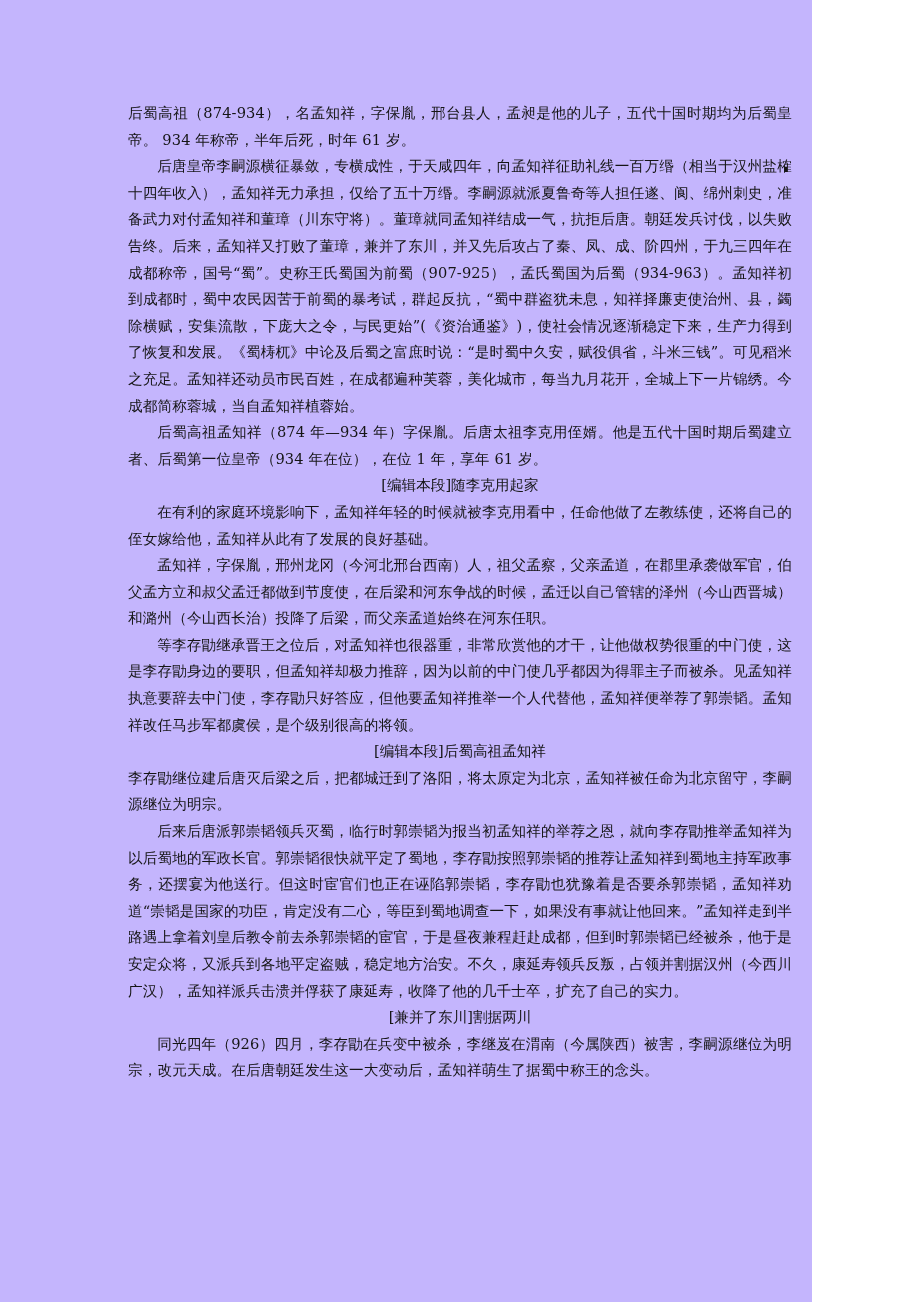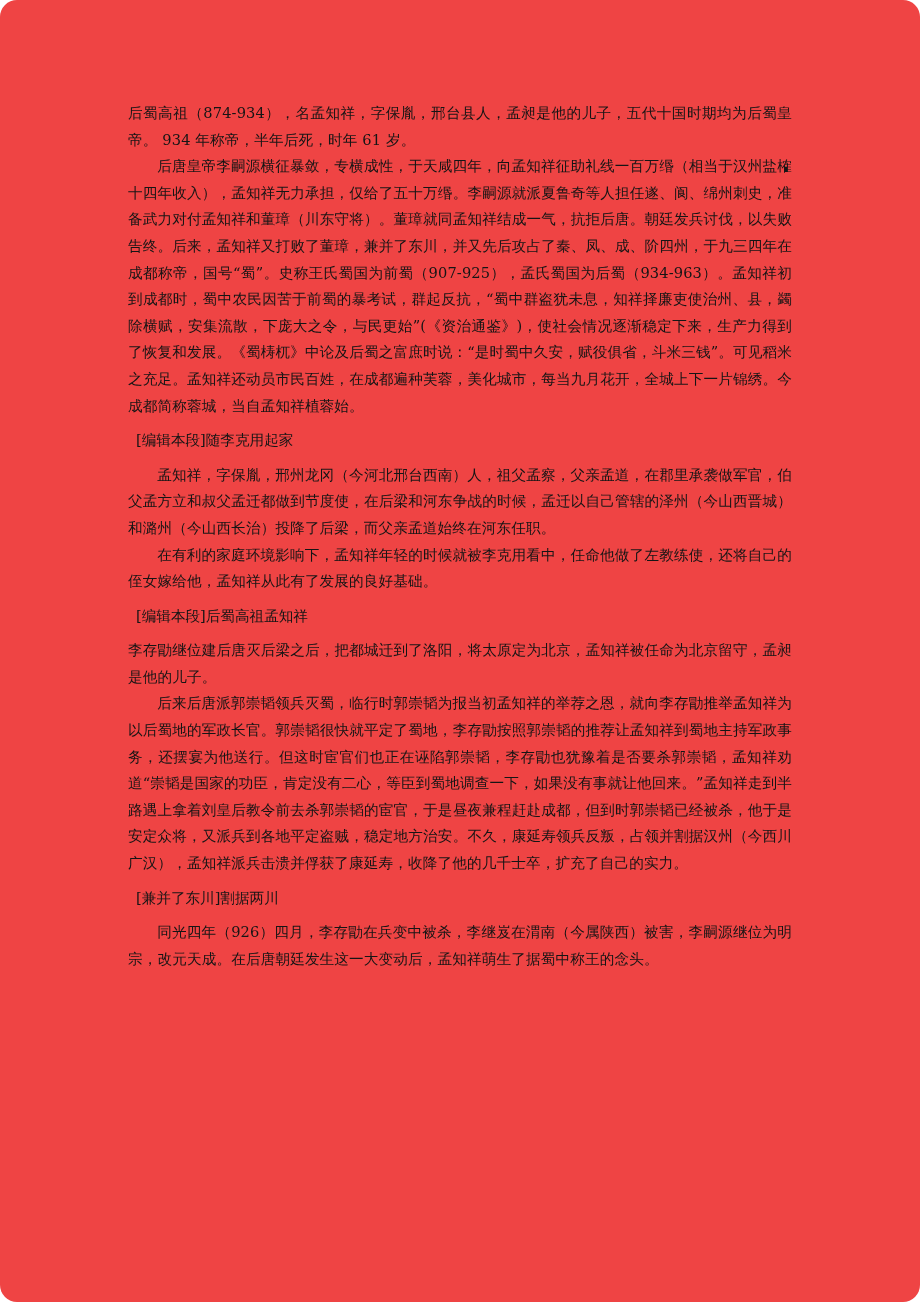--- a/index.html
+++ b/index.html
@@ -10,25 +10,24 @@
   }
   body {
     width: 920px;
     height: 1302px;
     font-family: "DejaVu Serif", "Liberation Serif", serif;
     color: #1a1a1a;
     -webkit-font-smoothing: antialiased;
   }
   .page {
     position: relative;
-    width: 920px;
+    width: 812px;
     height: 1302px;
-    background: #ef4444;
+    background: #c4b5fd;
     box-sizing: border-box;
-    border-radius: 17px;
   }
   .doc-body {
     position: absolute;
     left: 128px;
     top: 100px;
     width: 664px;
   }
   p.para {
     margin: 0;
     padding: 0;
@@ -37,44 +36,46 @@
     text-align: justify;
     text-justify: inter-ideograph;
     text-indent: 2em;
     letter-spacing: 0.01em;
     color: #151515;
   }
   p.para.no-indent {
     text-indent: 0;
   }
   p.section-head {
-    margin: 8px;
+    margin: 0;
     padding: 0;
     font-size: 14.6px;
     line-height: 26.6px;
     text-indent: 0;
-    text-align: left;
+    text-align: center;
     color: #151515;
   }
   
   .doc-body > * + * {
     margin-top: 0;
   }
 </style>
 </head>
 <body>
 
 <div class="page">
   <div class="doc-body">
 
     <p class="para no-indent">后蜀高祖（874-934），名孟知祥，字保胤，邢台县人，孟昶是他的儿子，五代十国时期均为后蜀皇帝。 934 年称帝，半年后死，时年 61 岁。</p>
     <p class="para">后唐皇帝李嗣源横征暴敛，专横成性，于天咸四年，向孟知祥征助礼线一百万缗（相当于汉州盐榷十四年收入），孟知祥无力承担，仅给了五十万缗。李嗣源就派夏鲁奇等人担任遂、阆、绵州刺史，准备武力对付孟知祥和董璋（川东守将）。董璋就同孟知祥结成一气，抗拒后唐。朝廷发兵讨伐，以失败告终。后来，孟知祥又打败了董璋，兼并了东川，并又先后攻占了秦、凤、成、阶四州，于九三四年在成都称帝，国号“蜀”。史称王氏蜀国为前蜀（907-925），孟氏蜀国为后蜀（934-963）。孟知祥初到成都时，蜀中农民因苦于前蜀的暴考试，群起反抗，“蜀中群盗犹未息，知祥择廉吏使治州、县，蠲除横赋，安集流散，下庞大之令，与民更始”(《资治通鉴》)，使社会情况逐渐稳定下来，生产力得到了恢复和发展。《蜀梼杌》中论及后蜀之富庶时说：“是时蜀中久安，赋役俱省，斗米三钱”。可见稻米之充足。孟知祥还动员市民百姓，在成都遍种芙蓉，美化城市，每当九月花开，全城上下一片锦绣。今成都简称蓉城，当自孟知祥植蓉始。</p>
+    <p class="para">后蜀高祖孟知祥（874 年—934 年）字保胤。后唐太祖李克用侄婿。他是五代十国时期后蜀建立者、后蜀第一位皇帝（934 年在位），在位 1 年，享年 61 岁。</p>
     <p class="section-head">[编辑本段]随李克用起家</p>
+    <p class="para">在有利的家庭环境影响下，孟知祥年轻的时候就被李克用看中，任命他做了左教练使，还将自己的侄女嫁给他，孟知祥从此有了发展的良好基础。</p>
     <p class="para">孟知祥，字保胤，邢州龙冈（今河北邢台西南）人，祖父孟察，父亲孟道，在郡里承袭做军官，伯父孟方立和叔父孟迁都做到节度使，在后梁和河东争战的时候，孟迁以自己管辖的泽州（今山西晋城）和潞州（今山西长治）投降了后梁，而父亲孟道始终在河东任职。</p>
-    <p class="para">在有利的家庭环境影响下，孟知祥年轻的时候就被李克用看中，任命他做了左教练使，还将自己的侄女嫁给他，孟知祥从此有了发展的良好基础。</p>
+    <p class="para">等李存勖继承晋王之位后，对孟知祥也很器重，非常欣赏他的才干，让他做权势很重的中门使，这是李存勖身边的要职，但孟知祥却极力推辞，因为以前的中门使几乎都因为得罪主子而被杀。见孟知祥执意要辞去中门使，李存勖只好答应，但他要孟知祥推举一个人代替他，孟知祥便举荐了郭崇韬。孟知祥改任马步军都虞侯，是个级别很高的将领。</p>
     <p class="section-head">[编辑本段]后蜀高祖孟知祥</p>
-    <p class="para no-indent">李存勖继位建后唐灭后梁之后，把都城迁到了洛阳，将太原定为北京，孟知祥被任命为北京留守，孟昶是他的儿子。</p>
+    <p class="para no-indent">李存勖继位建后唐灭后梁之后，把都城迁到了洛阳，将太原定为北京，孟知祥被任命为北京留守，李嗣源继位为明宗。</p>
     <p class="para">后来后唐派郭崇韬领兵灭蜀，临行时郭崇韬为报当初孟知祥的举荐之恩，就向李存勖推举孟知祥为以后蜀地的军政长官。郭崇韬很快就平定了蜀地，李存勖按照郭崇韬的推荐让孟知祥到蜀地主持军政事务，还摆宴为他送行。但这时宦官们也正在诬陷郭崇韬，李存勖也犹豫着是否要杀郭崇韬，孟知祥劝道“崇韬是国家的功臣，肯定没有二心，等臣到蜀地调查一下，如果没有事就让他回来。”孟知祥走到半路遇上拿着刘皇后教令前去杀郭崇韬的宦官，于是昼夜兼程赶赴成都，但到时郭崇韬已经被杀，他于是安定众将，又派兵到各地平定盗贼，稳定地方治安。不久，康延寿领兵反叛，占领并割据汉州（今西川广汉），孟知祥派兵击溃并俘获了康延寿，收降了他的几千士卒，扩充了自己的实力。</p>
     <p class="section-head">[兼并了东川]割据两川</p>
     <p class="para">同光四年（926）四月，李存勖在兵变中被杀，李继岌在渭南（今属陕西）被害，李嗣源继位为明宗，改元天成。在后唐朝廷发生这一大变动后，孟知祥萌生了据蜀中称王的念头。</p>
 
   </div>
 </div>
 
 </body></html>

